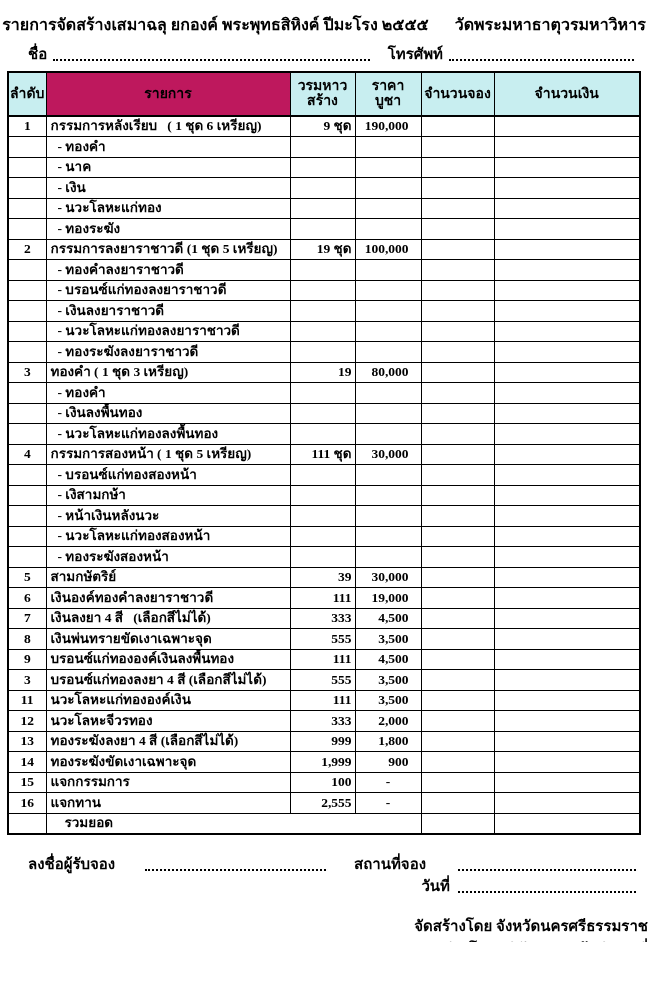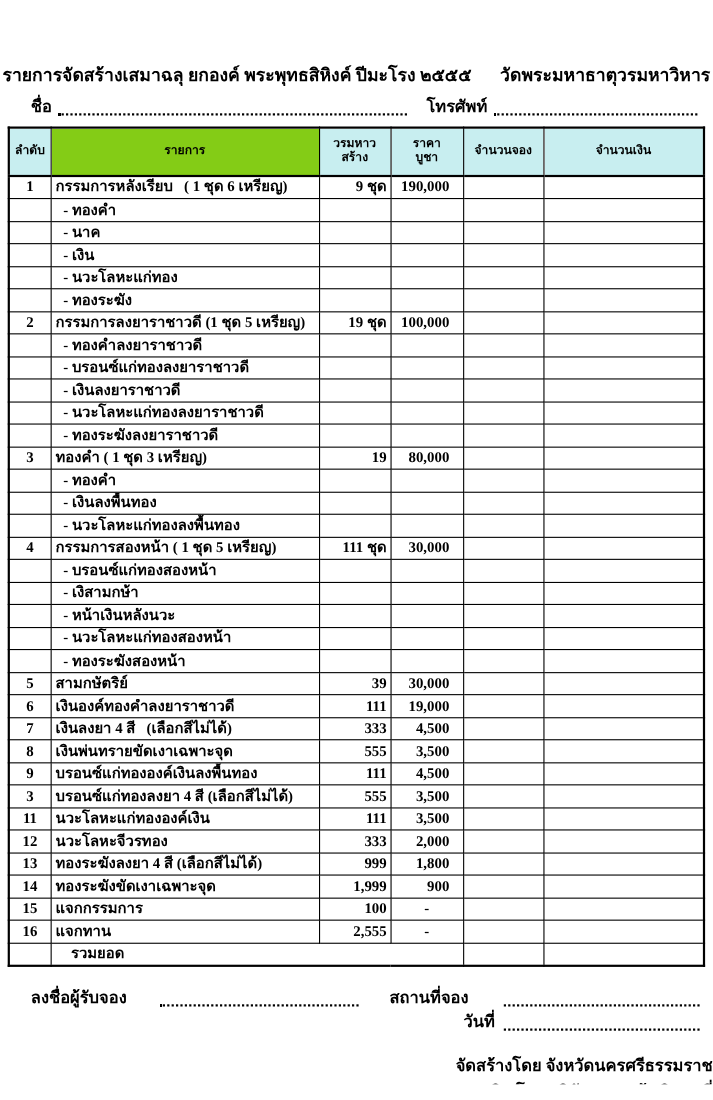--- a/index.html
+++ b/index.html
@@ -6,21 +6,20 @@
   html, body { background: #ffffff; }
   .page {
     position: relative;
     width: 648px;
     height: 942px;
     background: #ffffff;
     color: #000000;
     font-family: "Liberation Serif", "DejaVu Serif", serif;
     font-weight: bold;
     overflow: hidden;
-    margin-top: 44px;
   }
   
   .title-row {
     padding-top: 12px;
     display: flex;
     justify-content: center;
     gap: 26px;
     font-size: 16px;
     white-space: pre;
   }
@@ -61,21 +60,21 @@
     font-size: 13.5px;
     line-height: 1.05;
     overflow: hidden;
   }
   table.order th {
     background: #c8eef0;
     height: 44px;
     text-align: center;
     vertical-align: middle;
     white-space: pre-line;
-    font-size: 11px;
+    font-size: 14px;
     border-bottom: 2px solid #000;
   }
   table.order td { height: 20.5px; vertical-align: middle; white-space: pre; }
   td.no   { text-align: center; }
   td.item { padding-left: 4px; }
   td.item.sub { padding-left: 11px; }
   td.qty  { text-align: right; padding-right: 3px; }
   td.price{ text-align: right; padding-right: 12px; }
   td.price.dash { text-align: center; padding-right: 0; }
   td.total-cell { padding-left: 18px; height: 22px; }
@@ -110,21 +109,21 @@
       <col class="c-no">
         <col class="c-item">
         <col class="c-qty">
       <col class="c-price">
         <col class="c-book">
         <col class="c-amount">
     </colgroup>
     <thead>
       <tr id="header-row">
           <th style="background: rgb(200, 238, 240);">ลำดับ</th>
-          <th style="background: #84cc16;">รายการ</th>
+          <th style="background: #be185d;">รายการ</th>
           <th style="background: rgb(200, 238, 240);">วรมหาว
 สร้าง</th>
           <th style="background: rgb(200, 238, 240);">ราคา
 บูชา</th>
           <th style="background: rgb(200, 238, 240);">จำนวนจอง</th>
           <th style="background: rgb(200, 238, 240);">จำนวนเงิน</th>
         </tr>
     </thead>
     <tbody id="table-body">
         <tr>

